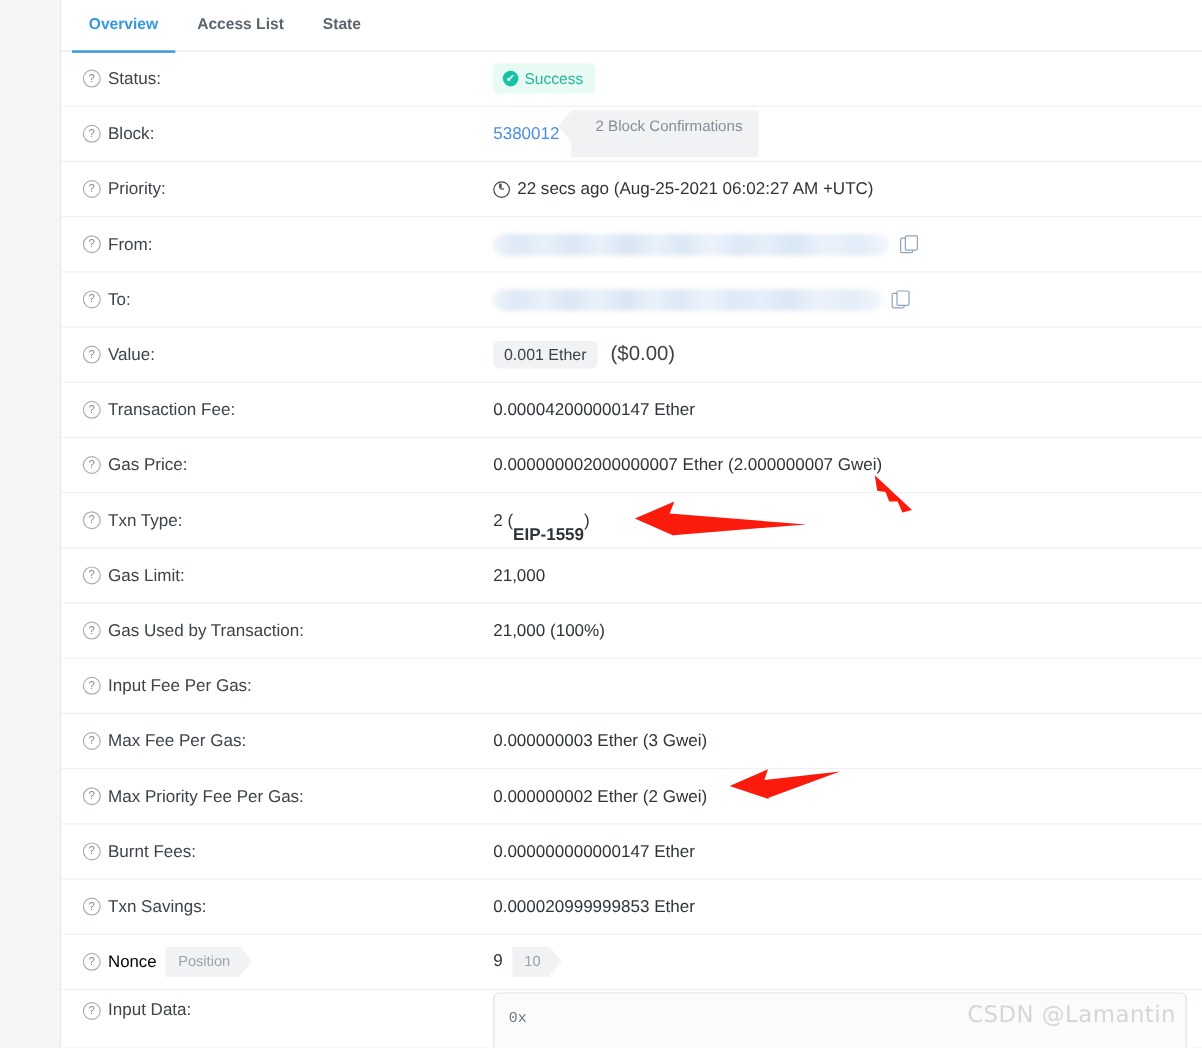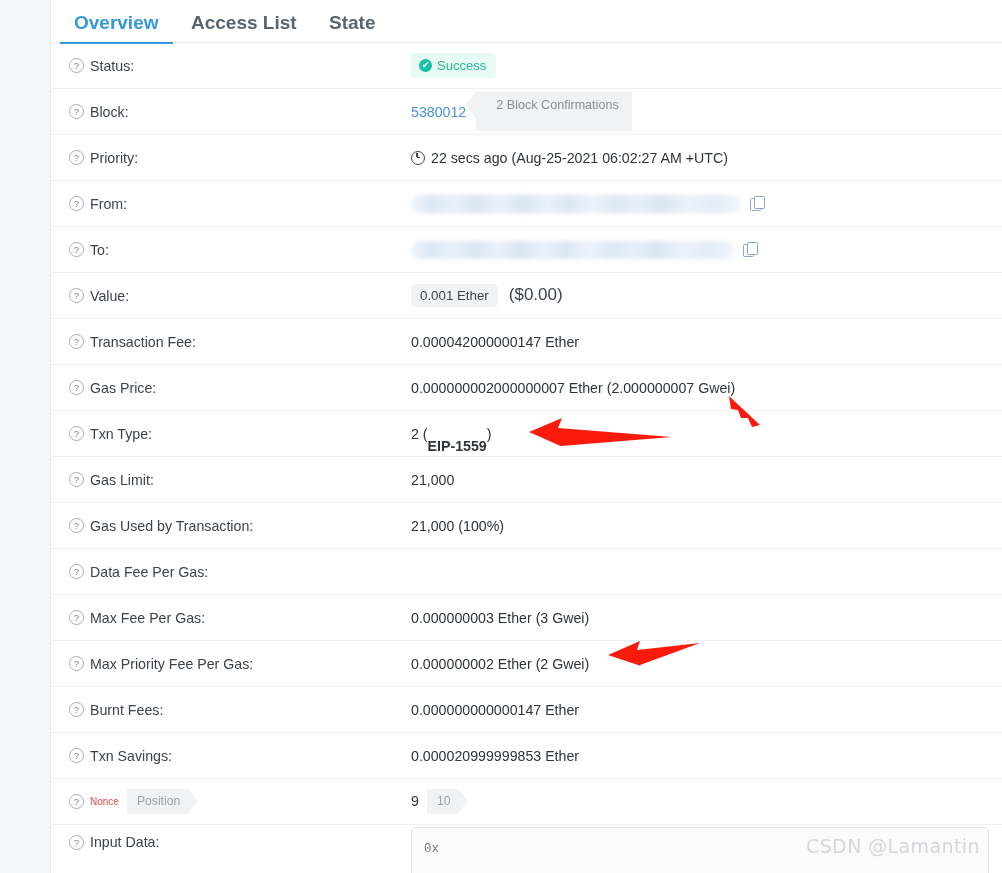--- a/index.html
+++ b/index.html
@@ -38,21 +38,21 @@
   
   .tabs {
     position: relative;
     height: 43px;
     border-bottom: 1px solid #e8eaed;
     padding-left: 9px;
     box-sizing: border-box;
   }
   .tab {
     display: inline-block;
-    font-size: 19px;
+    font-size: 13px;
     font-weight: bold;
     color: #5a6570;
     padding: 13px 14px 12px 14px;
     line-height: 1;
     cursor: pointer;
     position: relative;
     box-sizing: border-box;
     height: 43px;
   }
   .tab.active {
@@ -243,22 +243,22 @@
     font-size: 17px;
     margin-left: 11px;
   }
   .bold {
     font-weight: bold;
     margin-top: 24px;
   }
   .nonce-label {
     display: flex;
     align-items: center;
-    font-size: 10px;
-    color: #ef4444;
+    font-size: 14px;
+    color: #000000;
   }
   
   .inputdata-row {
     display: flex;
     align-items: flex-start;
     padding-left: 18px;
     height: 58px;
     box-sizing: border-box;
   }
   .inputdata-row .label-cell {
@@ -427,21 +427,21 @@
         <div class="label-cell">
           <span class="qicon">?</span>
           <span>Gas Used by Transaction:</span>
         </div>
         <div class="value-cell">21,000 (100%)</div>
       </div>
 
       <div class="row">
         <div class="label-cell">
           <span class="qicon">?</span>
-          <span>Data Fee Per Gas:</span>
+          <span>Input Fee Per Gas:</span>
         </div>
       </div>
 
       <div class="row">
         <div class="label-cell">
           <span class="qicon">?</span>
           <span>Max Fee Per Gas:</span>
         </div>
         <div class="value-cell">0.000000003 Ether (3 Gwei)</div>
       </div>

